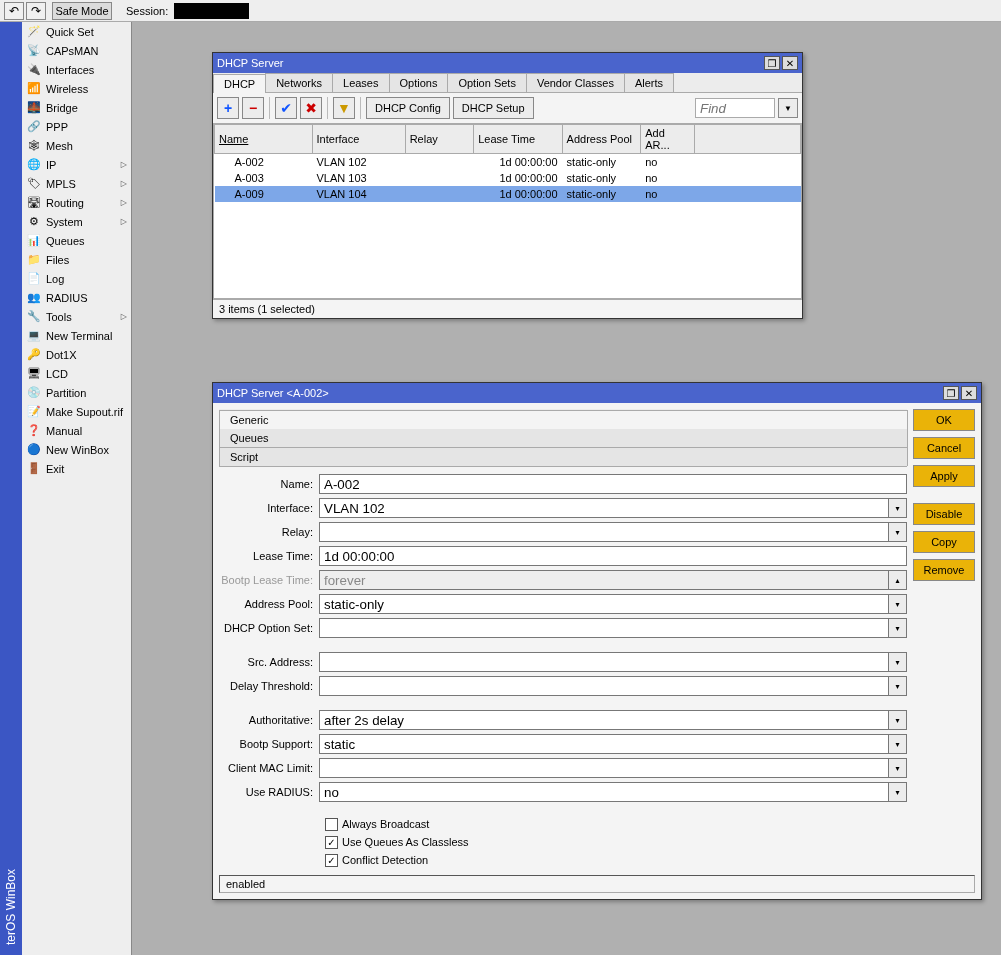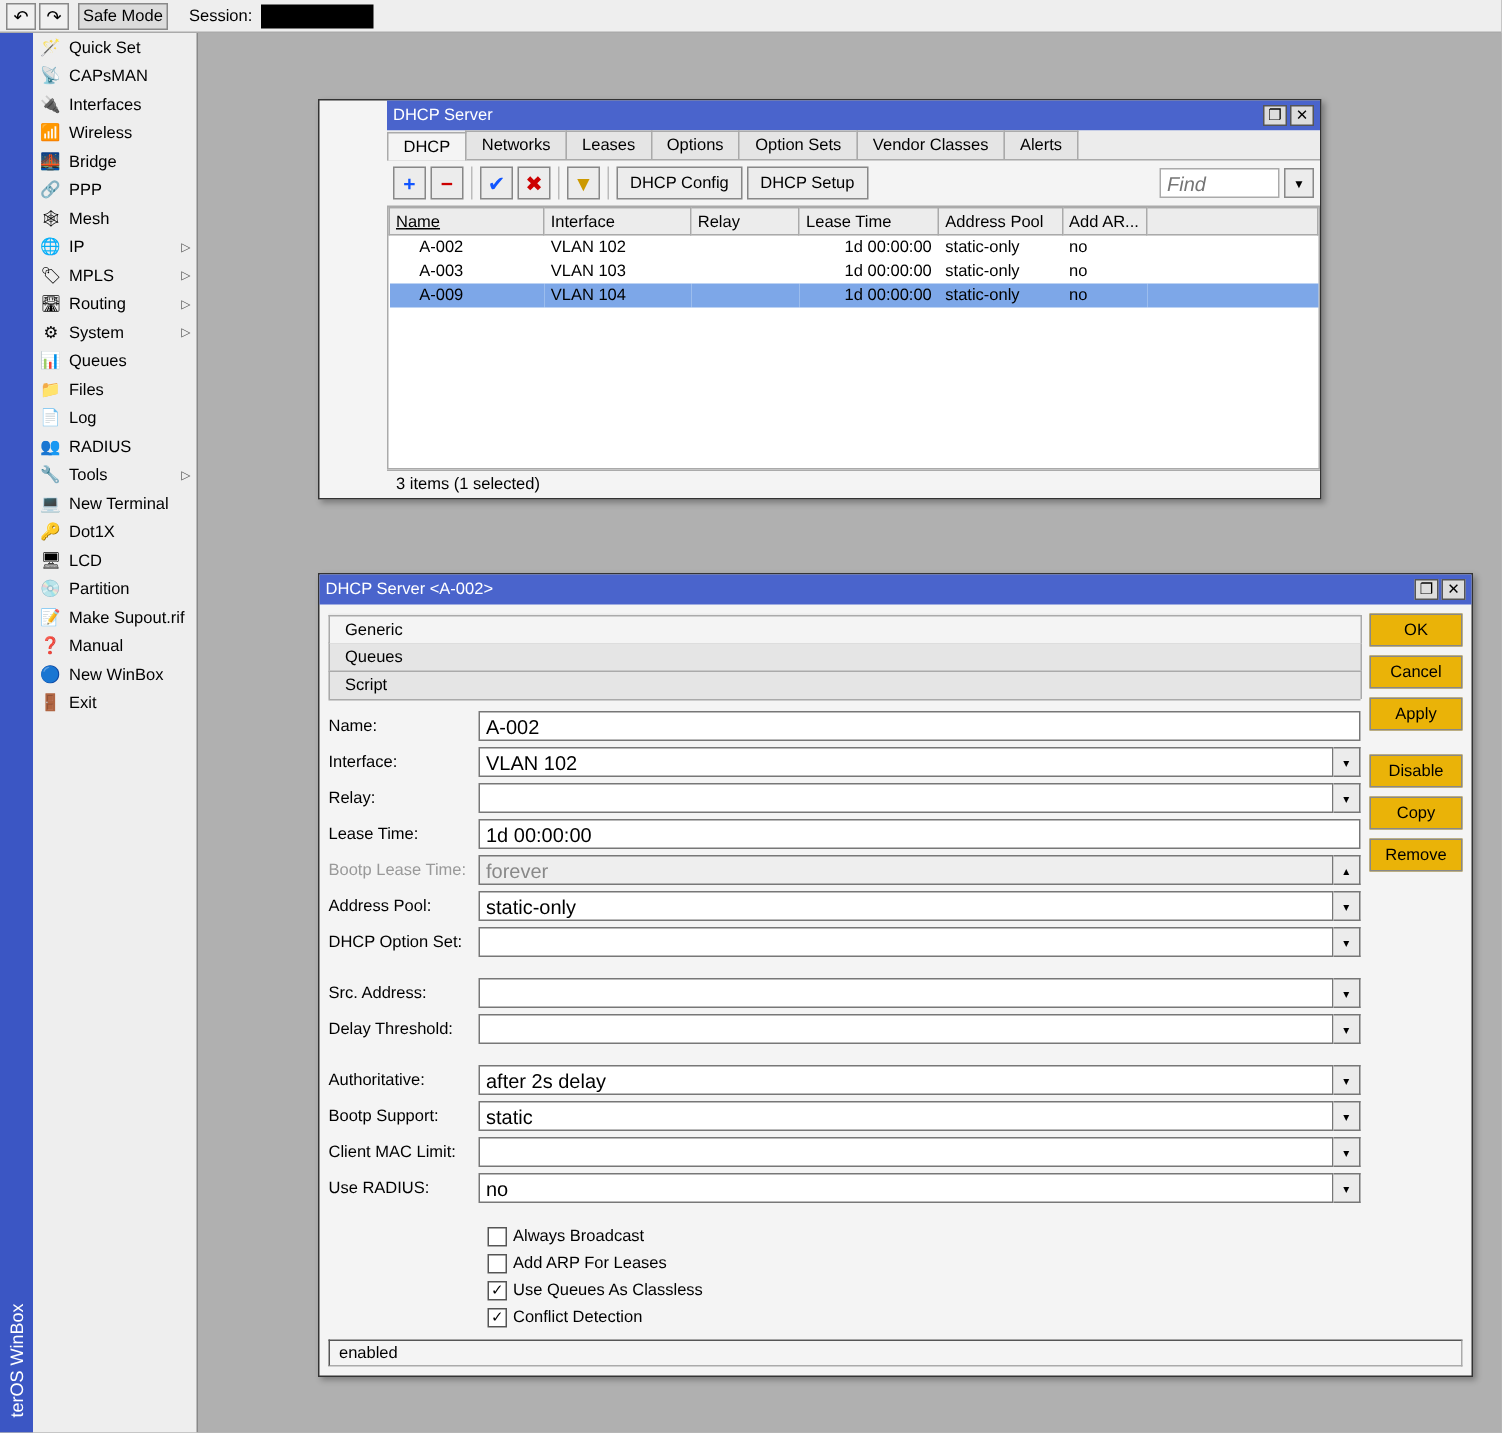--- a/index.html
+++ b/index.html
@@ -46,21 +46,21 @@
   .tbl tr.selected td { background: #7da7e8; }
   .table-body-area { height: 175px; background: #fff; border: 1px solid #aaa; border-top: none; }
   .status-bar { padding: 3px 6px; border-top: 1px solid #aaa; background: #f4f4f4; }
   
   
   .detail-body { display: flex; padding: 6px; gap: 6px; }
   .detail-left { flex: 1; }
   .detail-right { width: 62px; display: flex; flex-direction: column; gap: 6px; }
   .act-btn { height: 22px; border: 1px solid #888; background: #eab308; display: flex; align-items: center; justify-content: center; cursor: pointer; }
   .form-row { display: flex; align-items: center; margin-bottom: 2px; height: 22px; }
-  .form-label { width: 100px; padding-right: 6px; }
+  .form-label { width: 100px; text-align: right; padding-right: 6px; }
   .form-input { flex: 1; height: 20px; border: 1px solid #777; background: #fff; padding: 0 4px; }
   .form-input.disabled { background: #eee; color: #888; }
   .combo-arrow { width: 18px; height: 20px; border: 1px solid #777; border-left: none; background: #ececec; display: flex; align-items: center; justify-content: center; font-size: 8px; cursor: pointer; }
   .form-gap { height: 10px; }
   .checkbox-row { display: flex; align-items: center; padding-left: 106px; height: 18px; gap: 4px; }
   .chkbox { width: 13px; height: 13px; border: 1px solid #555; background: #fff; display: flex; align-items: center; justify-content: center; font-size: 10px; }
   .detail-status { padding: 2px 6px; border: 1px inset #aaa; margin: 0px 6px 6px 6px; background: #f4f4f4; }
   
   .sep { width: 1px; height: 22px; background: #bbb; margin: 0 2px; }
 </style>
@@ -177,21 +177,21 @@
         <span>New WinBox</span>
       </div>
       <div class="sidebar-item">
         <span class="sidebar-icon">🚪</span>
         <span>Exit</span>
       </div>
     </div>
 
   <div class="workspace">
 
-    <div class="win" style="left:80px; top:44px; width:669px;padding-left:45px;">
+    <div class="win" style="left:80px; top:30px; width:591px;">
       <div class="win-title">
         <span class="win-title-text">DHCP Server</span>
         <div class="win-ctrl">❐</div>
         <div class="win-ctrl">✕</div>
       </div>
       <div class="tabbar" id="list-tabs">
           <div class="tab active">DHCP</div>
           <div class="tab">Networks</div>
           <div class="tab">Leases</div>
           <div class="tab">Options</div>
@@ -338,24 +338,20 @@
               <span class="form-label">Use RADIUS:</span>
               <input class="form-input" value="no" style="">
               <div class="combo-arrow">▾</div>
             </div>
           <div class="form-gap"></div>
           <div class="checkbox-row">
               <div class="chkbox" id="chk1"></div>
               <span>Always Broadcast</span>
             </div>
           <div class="checkbox-row">
-              <div class="chkbox" id="chk2"></div>
-              <span>Add ARP For Leases</span>
-            </div>
-          <div class="checkbox-row">
               <div class="chkbox" id="chk3">✓</div>
               <span>Use Queues As Classless</span>
             </div>
           <div class="checkbox-row">
               <div class="chkbox" id="chk4">✓</div>
               <span>Conflict Detection</span>
             </div>
         </div>
         <div class="detail-right">
           <div class="act-btn">OK</div>

